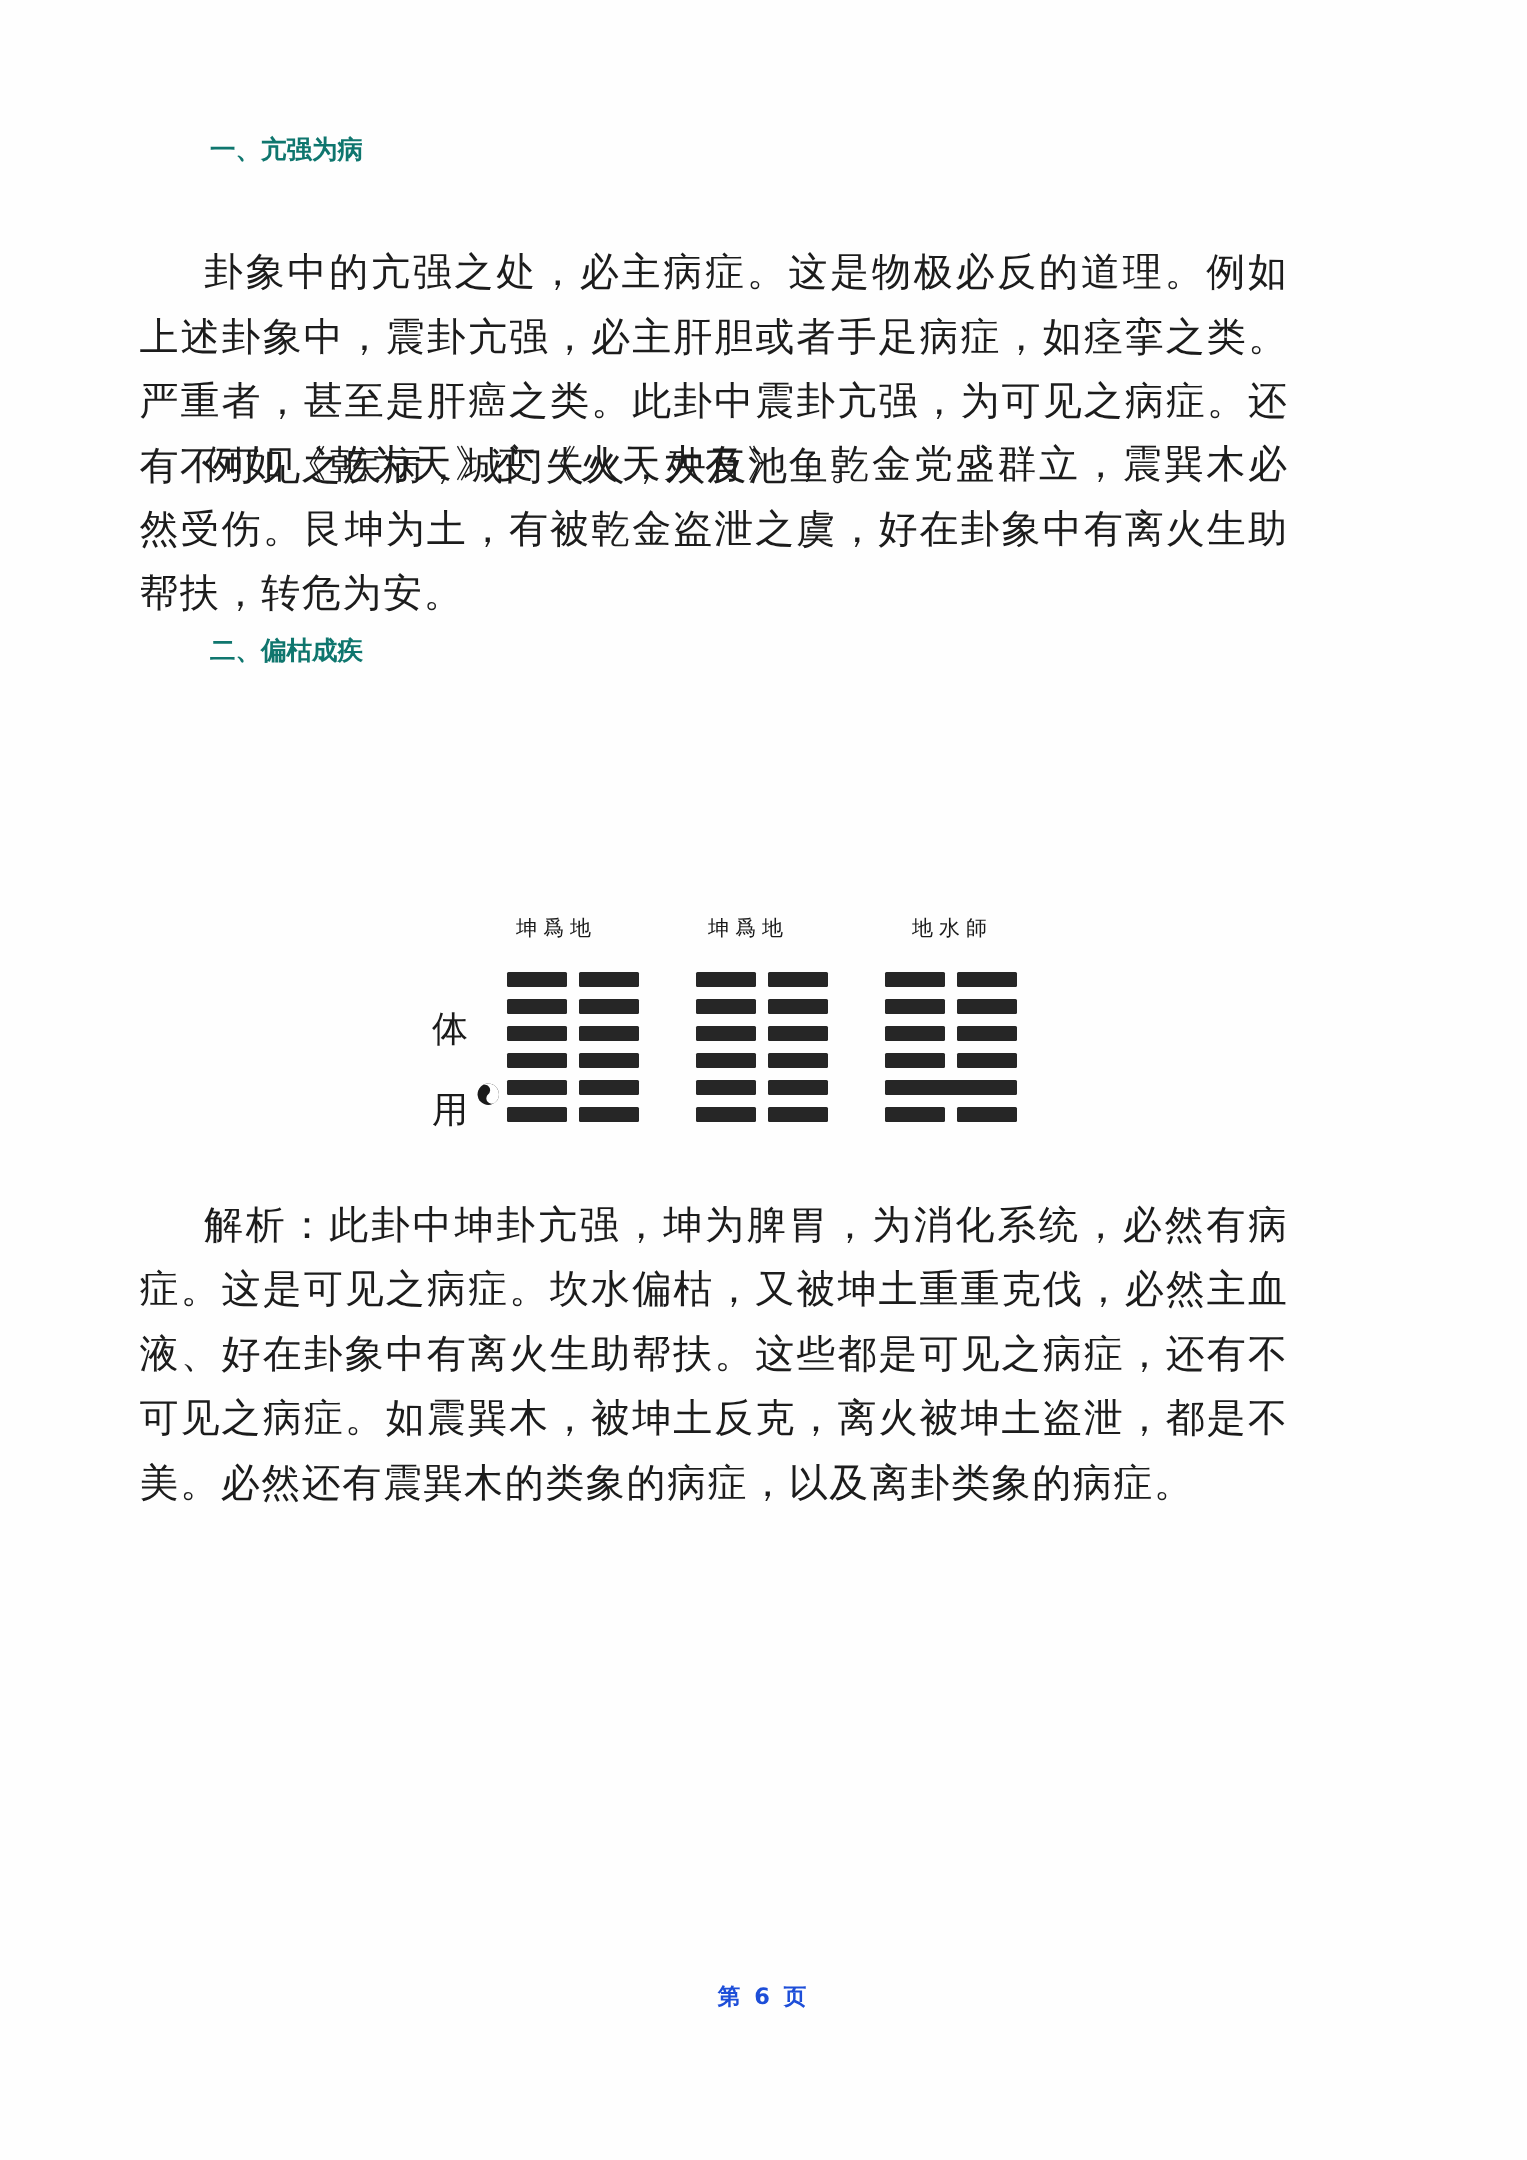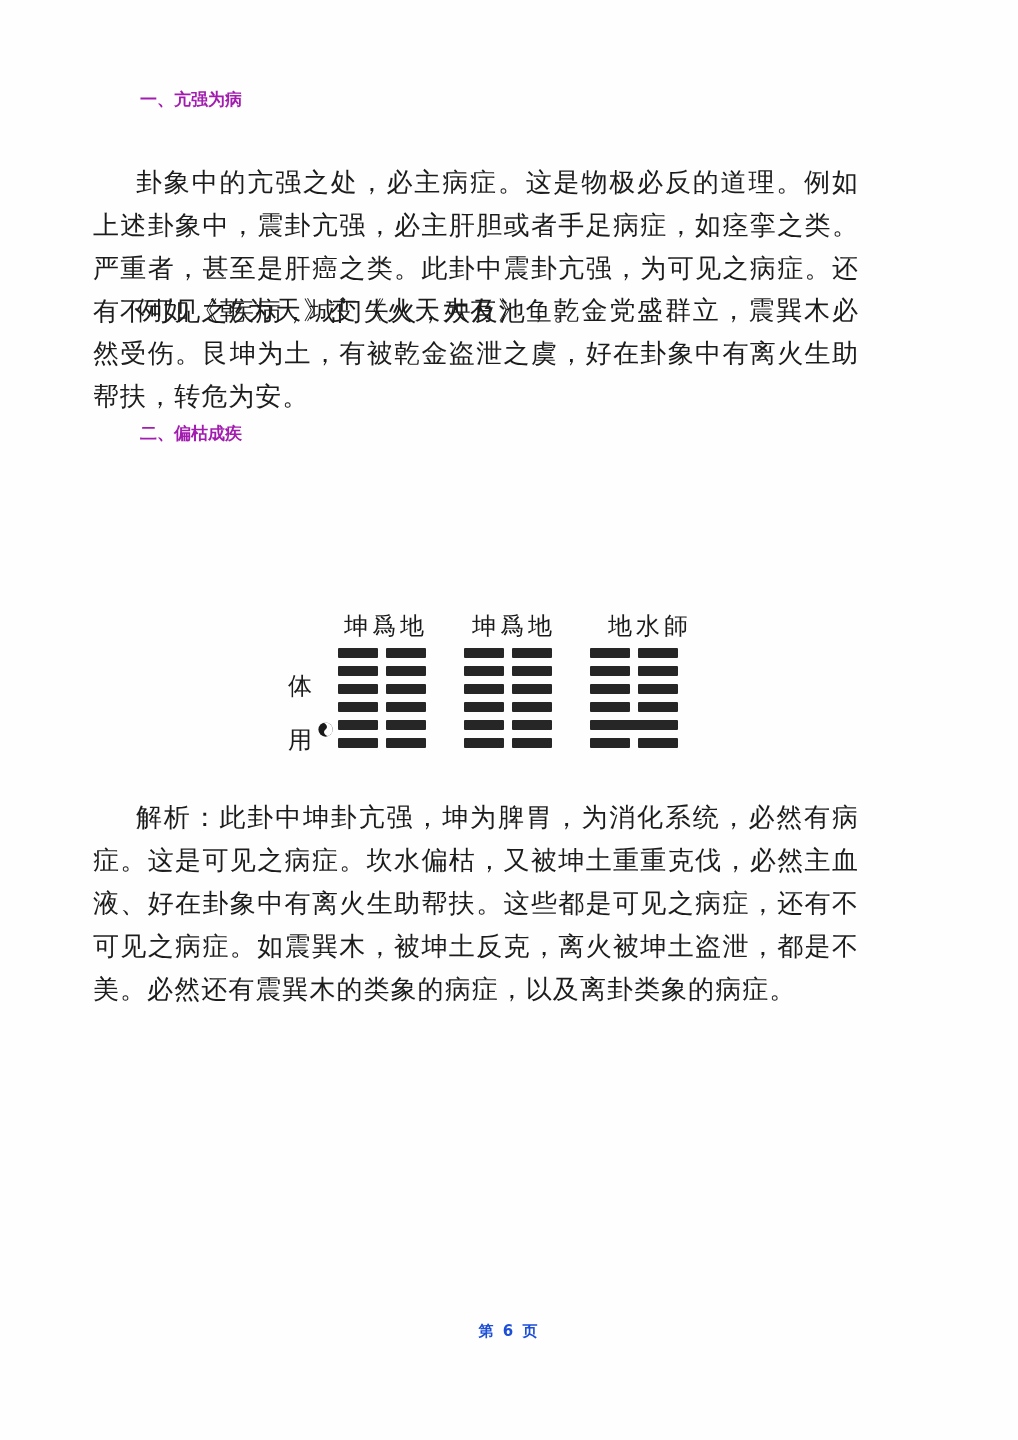--- a/index.html
+++ b/index.html
@@ -22,21 +22,21 @@
       height: 1440px;
       background: #fefefe;
     }
     .heading {
       position: absolute;
       left: 140px;
       font-family: "DejaVu Sans", "Liberation Sans", sans-serif;
       font-weight: bold;
       font-size: 17px;
       letter-spacing: 0px;
-      color: #a21caf;
+      color: #0f766e;
       margin: 0;
     }
     .para {
       position: absolute;
       left: 93px;
       width: 766px;
       font-size: 26px;
       line-height: 43px;
       letter-spacing: 1.05px;
       text-indent: 43px;
@@ -47,21 +47,21 @@
     .diagram {
       position: absolute;
       left: 280px;
       top: 600px;
       width: 420px;
       height: 170px;
     }
     .hex-title {
       position: absolute;
       top: 10px;
-      font-size: 24px;
+      font-size: 14px;
       letter-spacing: 4px;
       color: #1a1a1a;
       font-family: "DejaVu Serif", "Liberation Serif", serif;
     }
     .hexagram {
       position: absolute;
       top: 48px;
       width: 90px;
     }
     .line {

